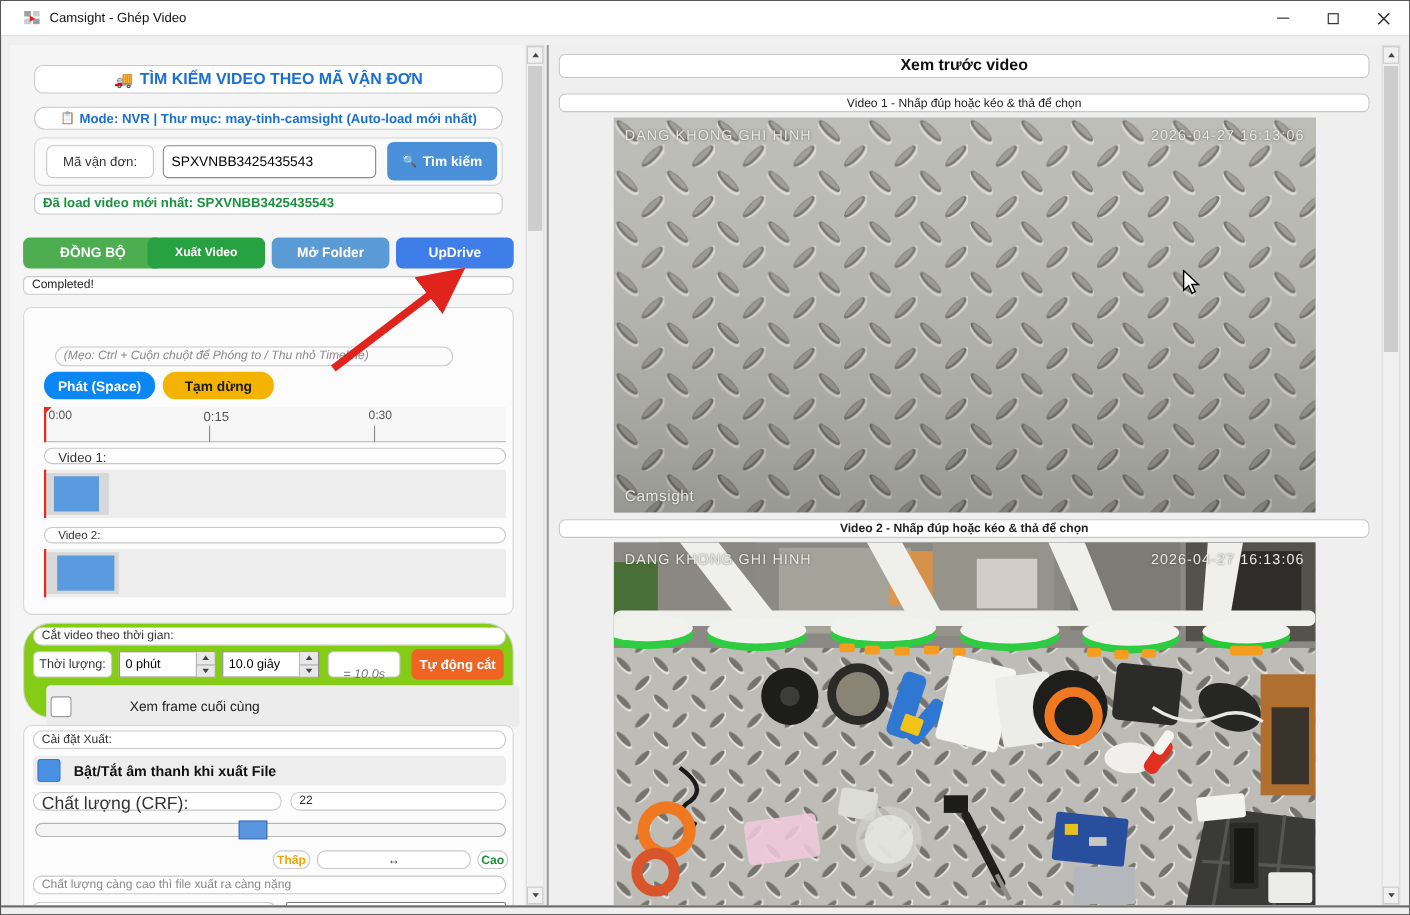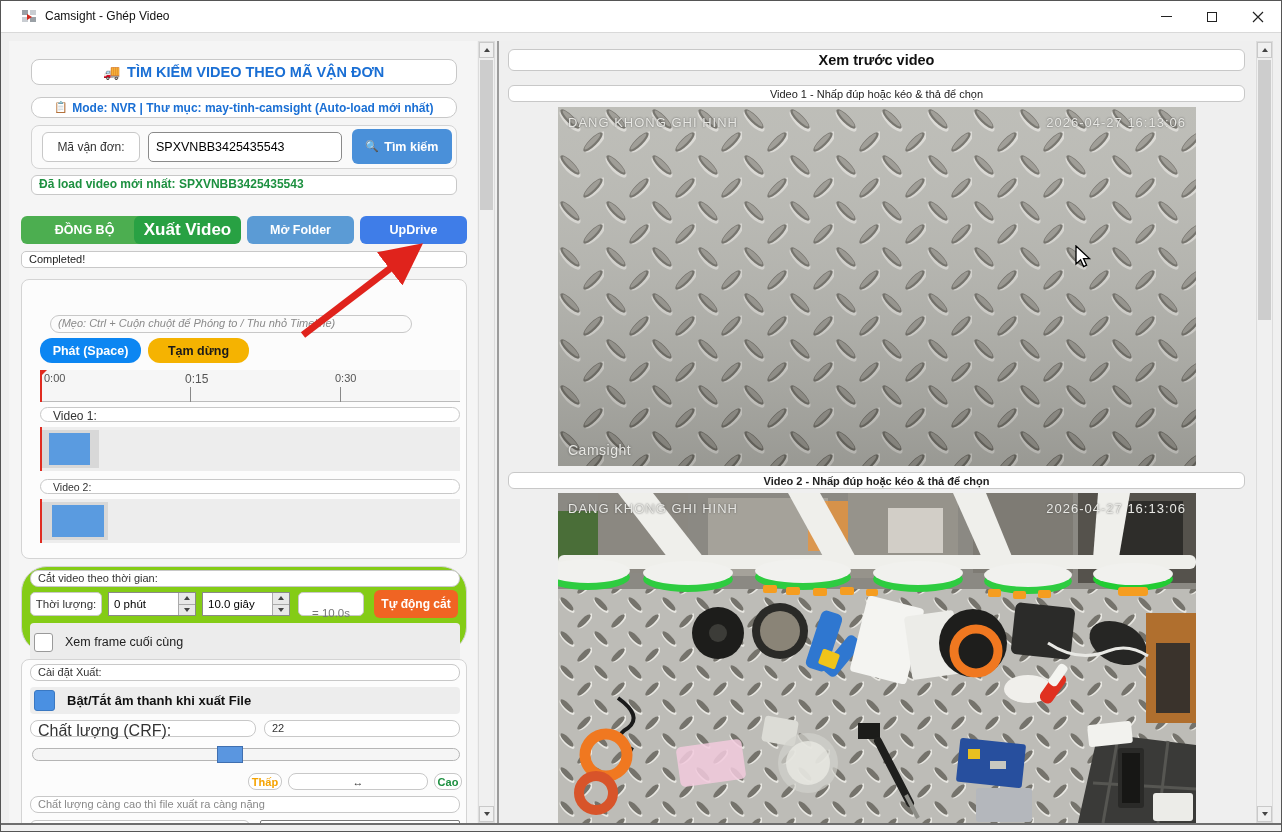--- a/index.html
+++ b/index.html
@@ -129,21 +129,21 @@
         <span style="font-size:11px; margin-right:5px;">🔍</span>
         <span>Tìm kiếm</span>
       </button>
     </div>
 
     <div class="wbox" style="left:22px; top:134px; width:426px; height:20px; border-radius:6px;">
       <div class="lbl green-bold" style="font-size:12px;">Đã load video mới nhất: SPXVNBB3425435543</div>
     </div>
 
     <button class="btn" style="left:12px; top:175px; width:127px; height:28px; background:#4cae50; font-size:12.5px;">ĐỒNG BỘ</button>
-    <button class="btn" style="left:125px; top:175px; width:107px; height:28px; background:#28a143; font-size:17px;">Xuất Video</button>
+    <button class="btn" style="left:125px; top:175px; width:107px; height:28px; background:#28a143; font-size:11px;">Xuất Video</button>
     <button class="btn" style="left:238px; top:175px; width:107px; height:28px; background:#5b9bd5; font-size:12.5px;">Mở Folder</button>
     <button class="btn" style="left:351px; top:175px; width:107px; height:28px; background:#3f7de8; font-size:12.5px;">UpDrive</button>
 
     <div class="wbox" style="left:12px; top:210px; width:446px; height:17px; border-radius:5px;">
       <div class="lbl" style="font-size:11px; color:#222;">Completed!</div>
     </div>
 
     <div class="grp" style="left:12px; top:238px; width:446px; height:280px; background:#fcfcfc;">
       <div class="wbox" style="left:28px; top:35px; width:362px; height:18px; border-radius:9px; background:#fbfbfb;">
         <div class="lbl" style="font-size:11px; color:#8a8a8a; font-style:italic;">(Mẹo: Ctrl + Cuộn chuột để Phóng to / Thu nhỏ Timeline)</div>
@@ -203,24 +203,24 @@
         <span class="spin-btns">
             <div>
               <span class="tri-up"></span>
             </div>
             <div>
               <span class="tri-dn"></span>
             </div>
           </span>
       </div>
       <div class="wbox center-lbl" style="left:276px; top:25px; width:66px; height:24px; border-radius:5px;">
-        <span style="font-size:11.5px; color:#777; margin-top:17px;">= 10.0s</span>
+        <span style="font-size:11.5px; color:#777; font-style:italic;margin-top:17px;">= 10.0s</span>
       </div>
       <button class="btn" style="left:352px; top:23px; width:84px; height:28px; background:#f06423; font-size:12px;">Tự động cắt</button>
-      <div class="strip" style="left:8px; top:56px; width:430px; height:38px;">
+      <div class="strip" style="left:20px; top:56px; width:430px; height:38px;gap:41px;">
         <span style="width:19px; height:19px; background:#fff; border:1px solid #9a9a9a; border-radius:3px; margin-left:4px;"></span>
         <span style="font-size:12.5px; color:#222; margin-left:12px;">Xem frame cuối cùng</span>
       </div>
     </div>
 
     <div class="grp" style="left:12px; top:618px; width:446px; height:200px; background:#fcfcfc;">
       <div class="wbox" style="left:8px; top:4px; width:430px; height:17px; border-radius:8px;">
         <div class="lbl" style="font-size:11px;">Cài đặt Xuất:</div>
       </div>
       <div class="strip" style="left:8px; top:27px; width:430px; height:27px; background:#ededed;">

